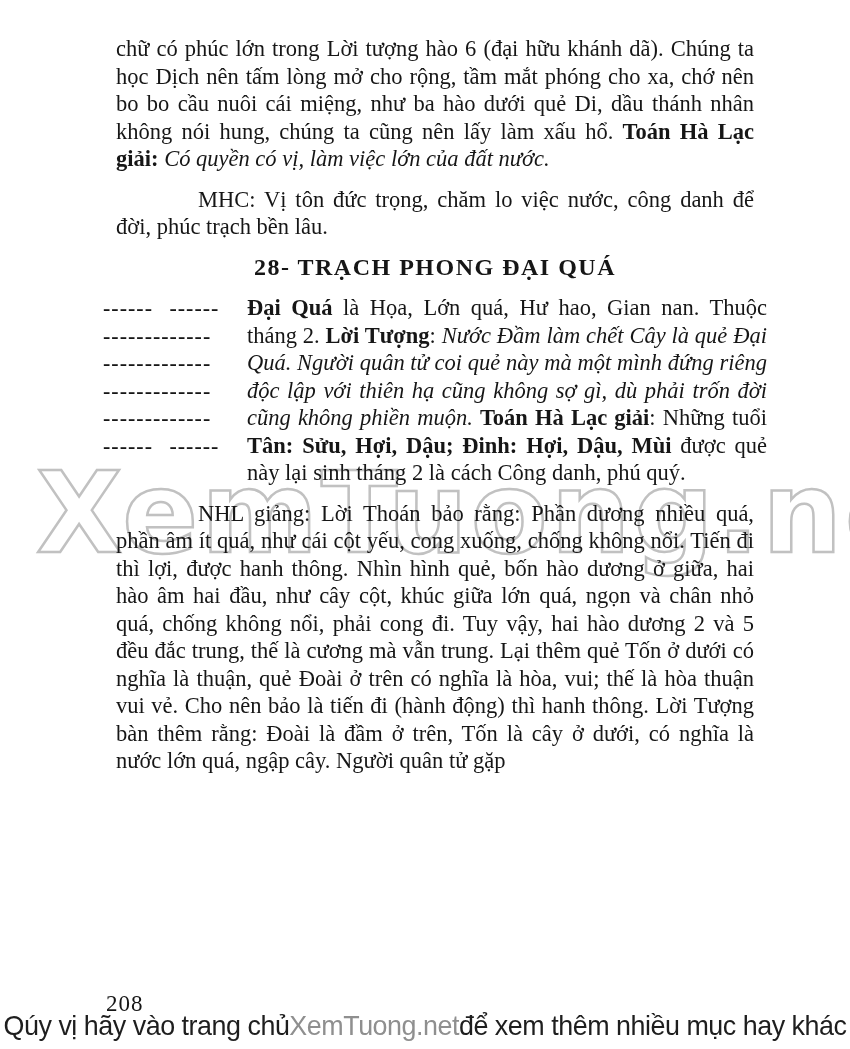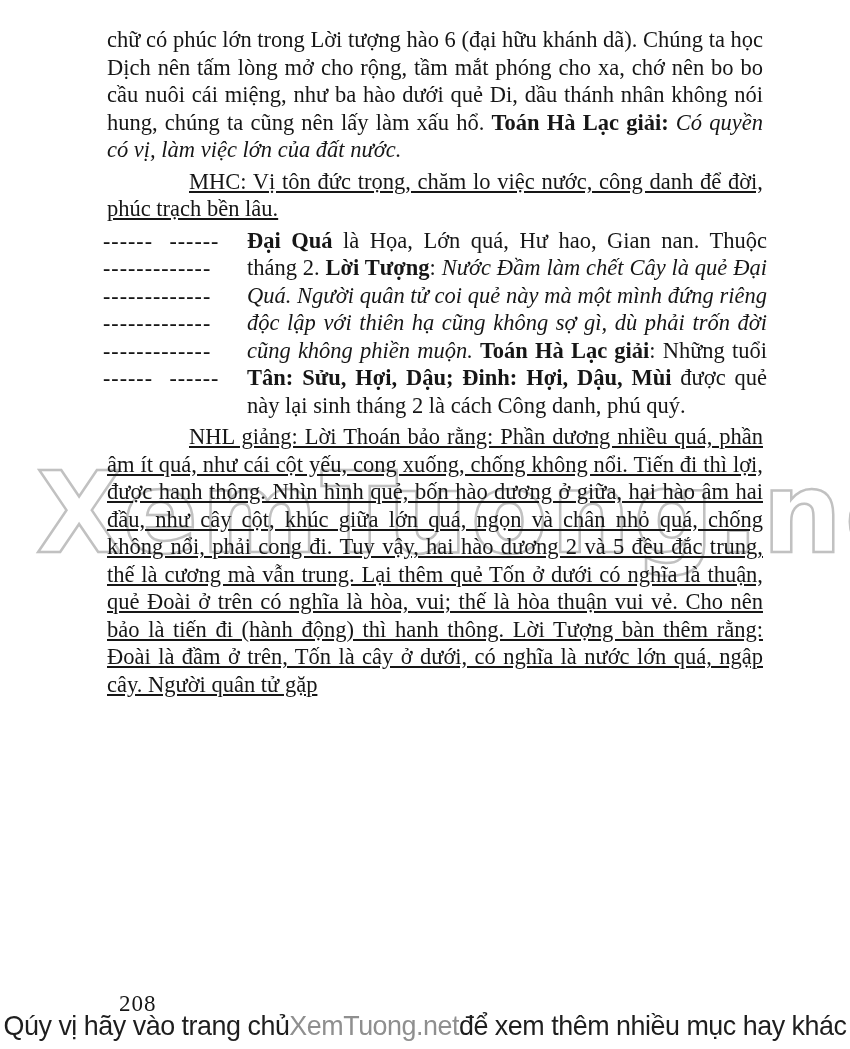--- a/index.html
+++ b/index.html
@@ -13,39 +13,39 @@
     position:absolute; left:36px; top:448px; z-index:0;
     font-family:"DejaVu Sans","Liberation Sans",sans-serif;
     font-weight:bold; font-size:112px; letter-spacing:3px; white-space:nowrap;
     color:#ffffff; -webkit-text-stroke:2.5px #c1c1c1;
     user-select:none;
   }
   .content {
     position:absolute; left:103px; right:83px; top:22px; z-index:1;
     font-size:22.5px; line-height:27.5px; text-align:justify;
   }
-  .content p { margin:4px; }
-  p.ind { text-indent:82px;text-decoration:underline; }
+  .content p { margin:13px; }
+  p.ind { text-indent:82px; }
   .b { font-weight:bold; }
   .i { font-style:italic; }
   .heading {
     text-align:center; font-weight:bold; font-size:24px;
     letter-spacing:1.5px; margin:24px 0 30px; text-indent:0;
   }
   .hexwrap { display:flex; }
   .hexcol { flex:none; width:128px; margin-right:16px; padding-top:0; }
   .hexline {
     height:27.5px; font-weight:bold; font-size:22px;
     letter-spacing:1px; word-spacing:10px; white-space:nowrap;
     font-family:"Liberation Serif","DejaVu Serif",serif;
   }
   .hextext { flex:1; text-align:justify; }
   .pagenum {
     position:absolute; left:106px; top:991px; z-index:1;
-    font-size:23px; letter-spacing:1px;margin-left:13px;
+    font-size:23px; letter-spacing:1px;
   }
   .footer {
     position:absolute; left:0; right:0; bottom:1px; height:45px; z-index:2;
     display:flex; align-items:center; justify-content:center;
     font-family:"Liberation Sans","DejaVu Sans",sans-serif;
     font-size:28px; letter-spacing:-0.5px; color:#1e1e1e;
     transform:scaleX(0.96); white-space:nowrap;
   }
   .footer .site { color:#8f8f8f; }
 </style>
@@ -57,20 +57,21 @@
   <div class="watermark">XemTuong.net</div>
 
   <div class="content">
 
     <p><span>chữ có phúc lớn trong Lời tượng hào 6 (đại hữu khánh dã). Chúng ta học Dịch nên tấm lòng mở cho rộng, tầm mắt phóng cho xa, chớ nên bo bo cầu nuôi cái miệng, như ba hào dưới quẻ Di, dầu thánh nhân không nói hung, chúng ta cũng nên lấy làm xấu hổ. </span><span class="b">Toán Hà Lạc giải: </span><span class="i">Có quyền có vị, làm việc lớn của đất nước.</span></p>
 
     <p class="ind"><span>MHC: Vị tôn đức trọng, chăm lo việc nước, công danh để đời, phúc trạch bền lâu.</span></p>
 
 
 
+    <p class="heading">28- TRẠCH PHONG ĐẠI QUÁ</p>
 
     <div class="hexwrap">
       <div class="hexcol">
         <div class="hexline">------ ------</div>
         <div class="hexline">-------------</div>
         <div class="hexline">-------------</div>
         <div class="hexline">-------------</div>
         <div class="hexline">-------------</div>
         <div class="hexline">------ ------</div>
       </div>

